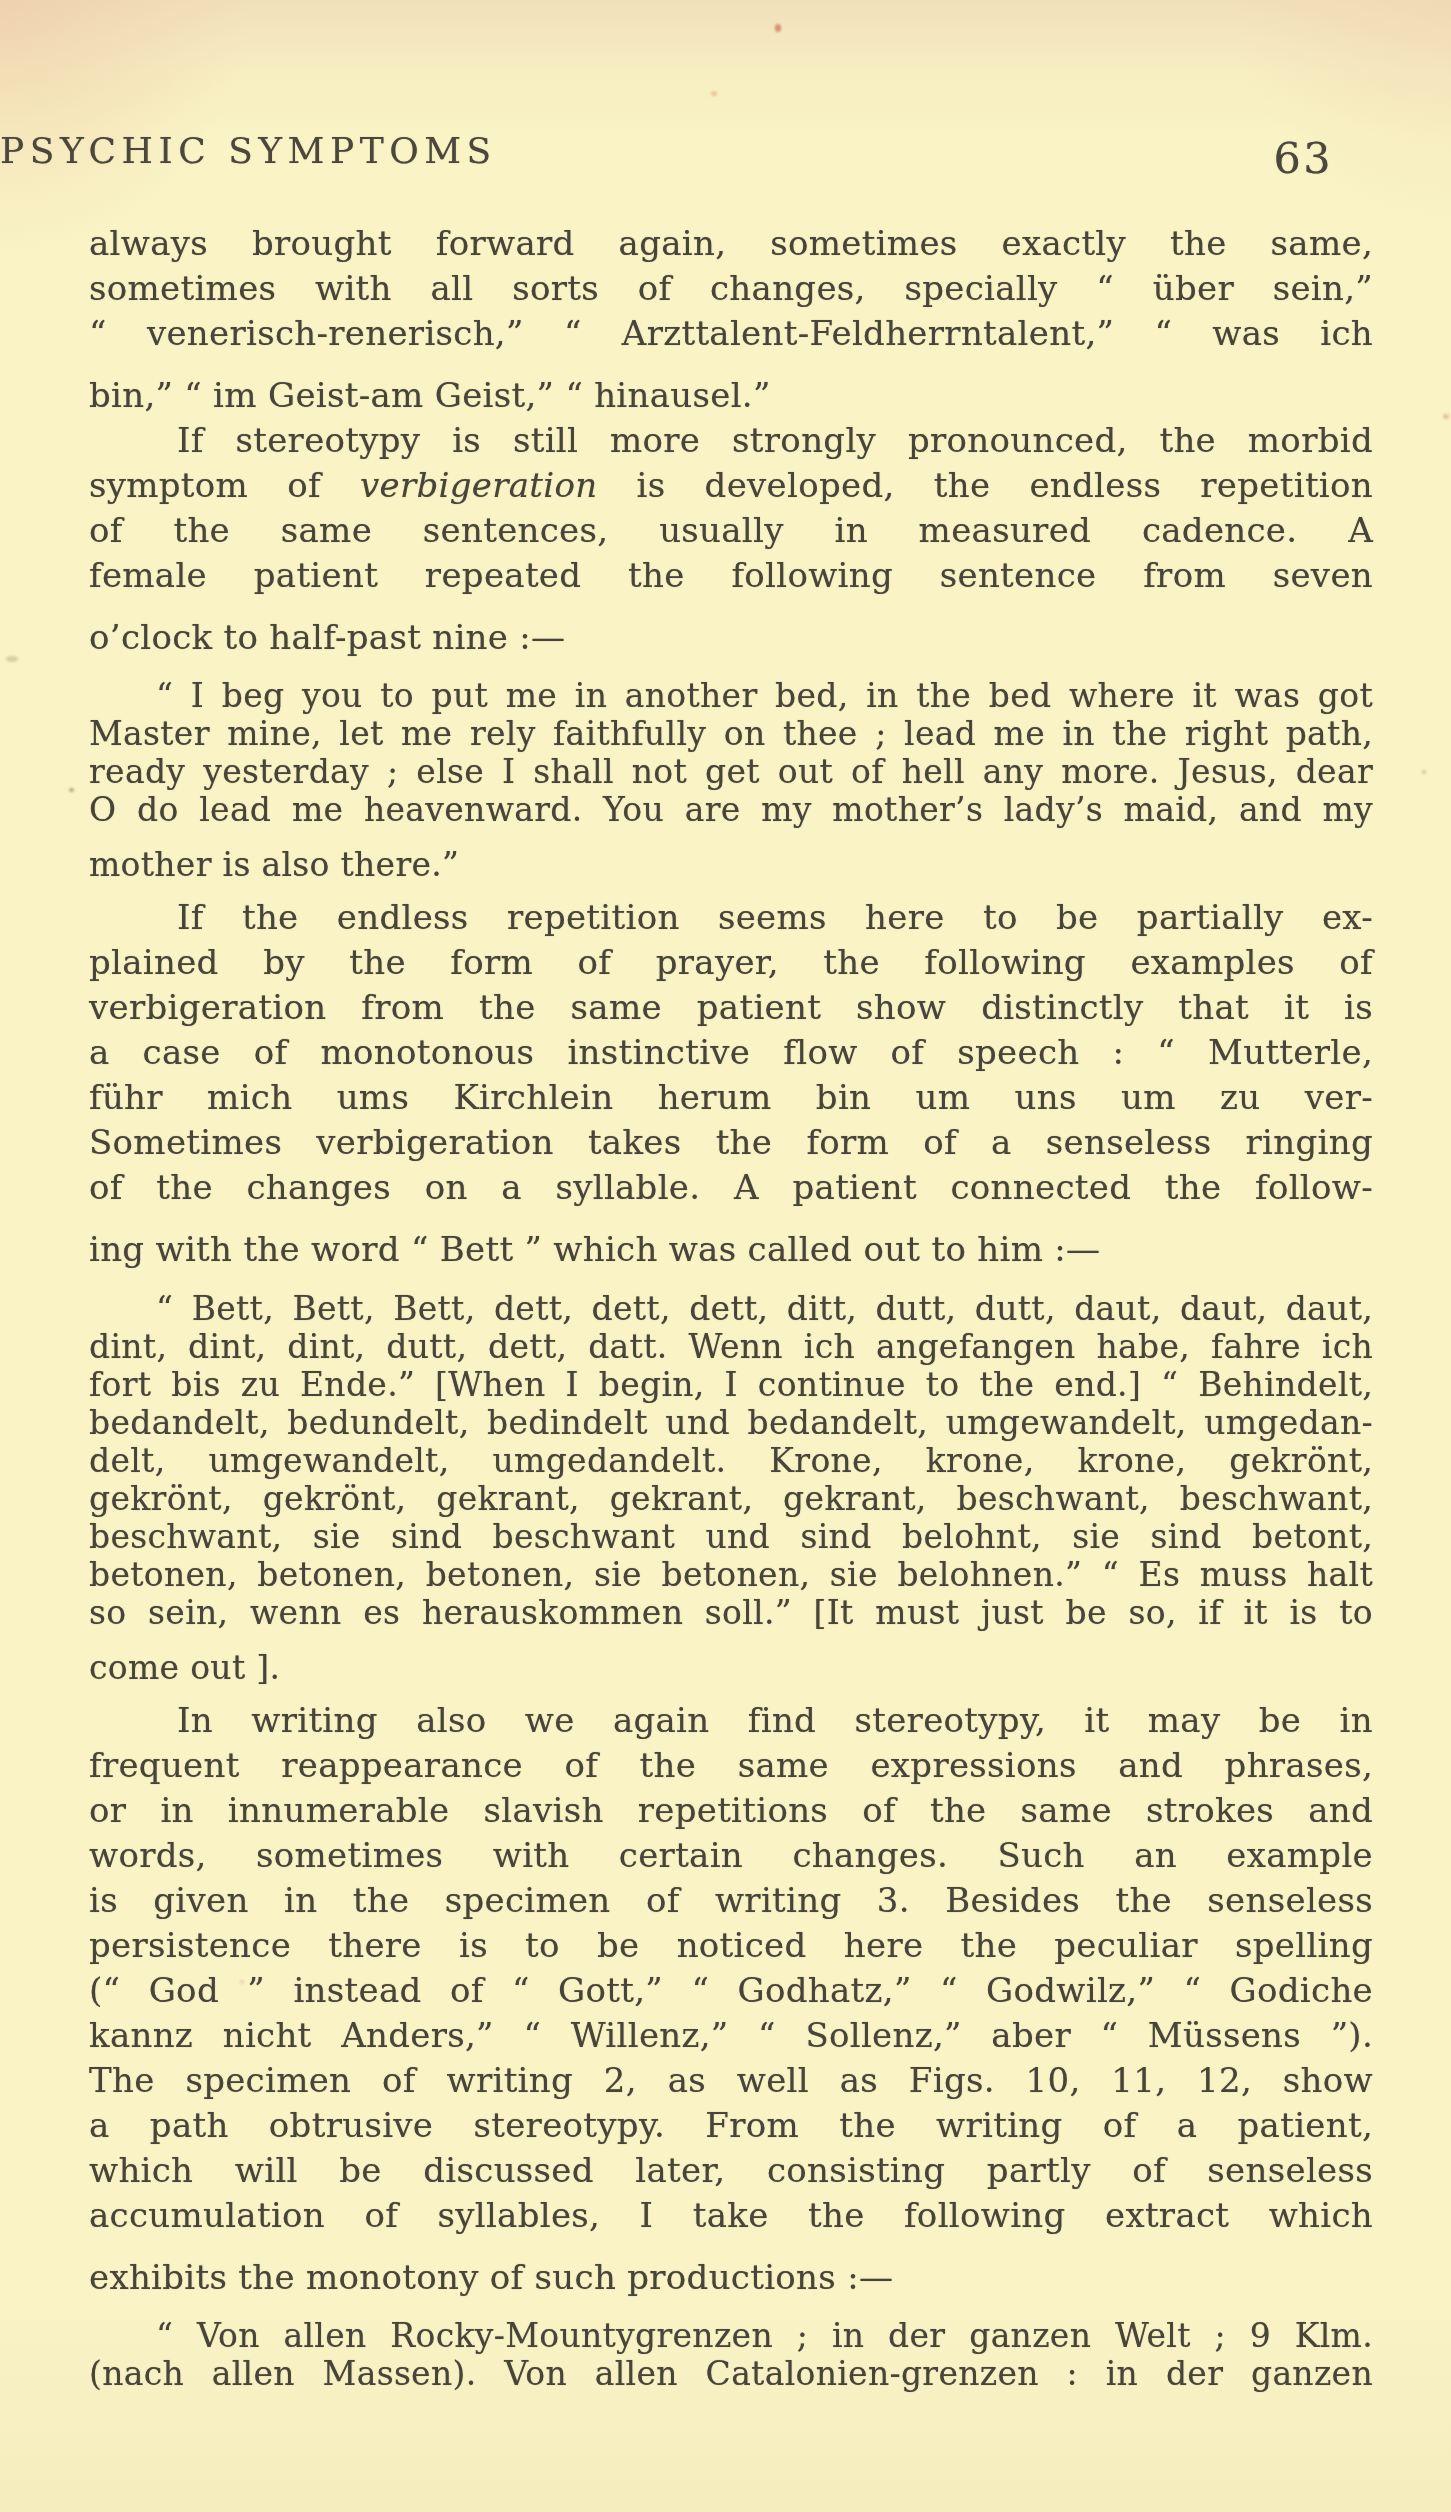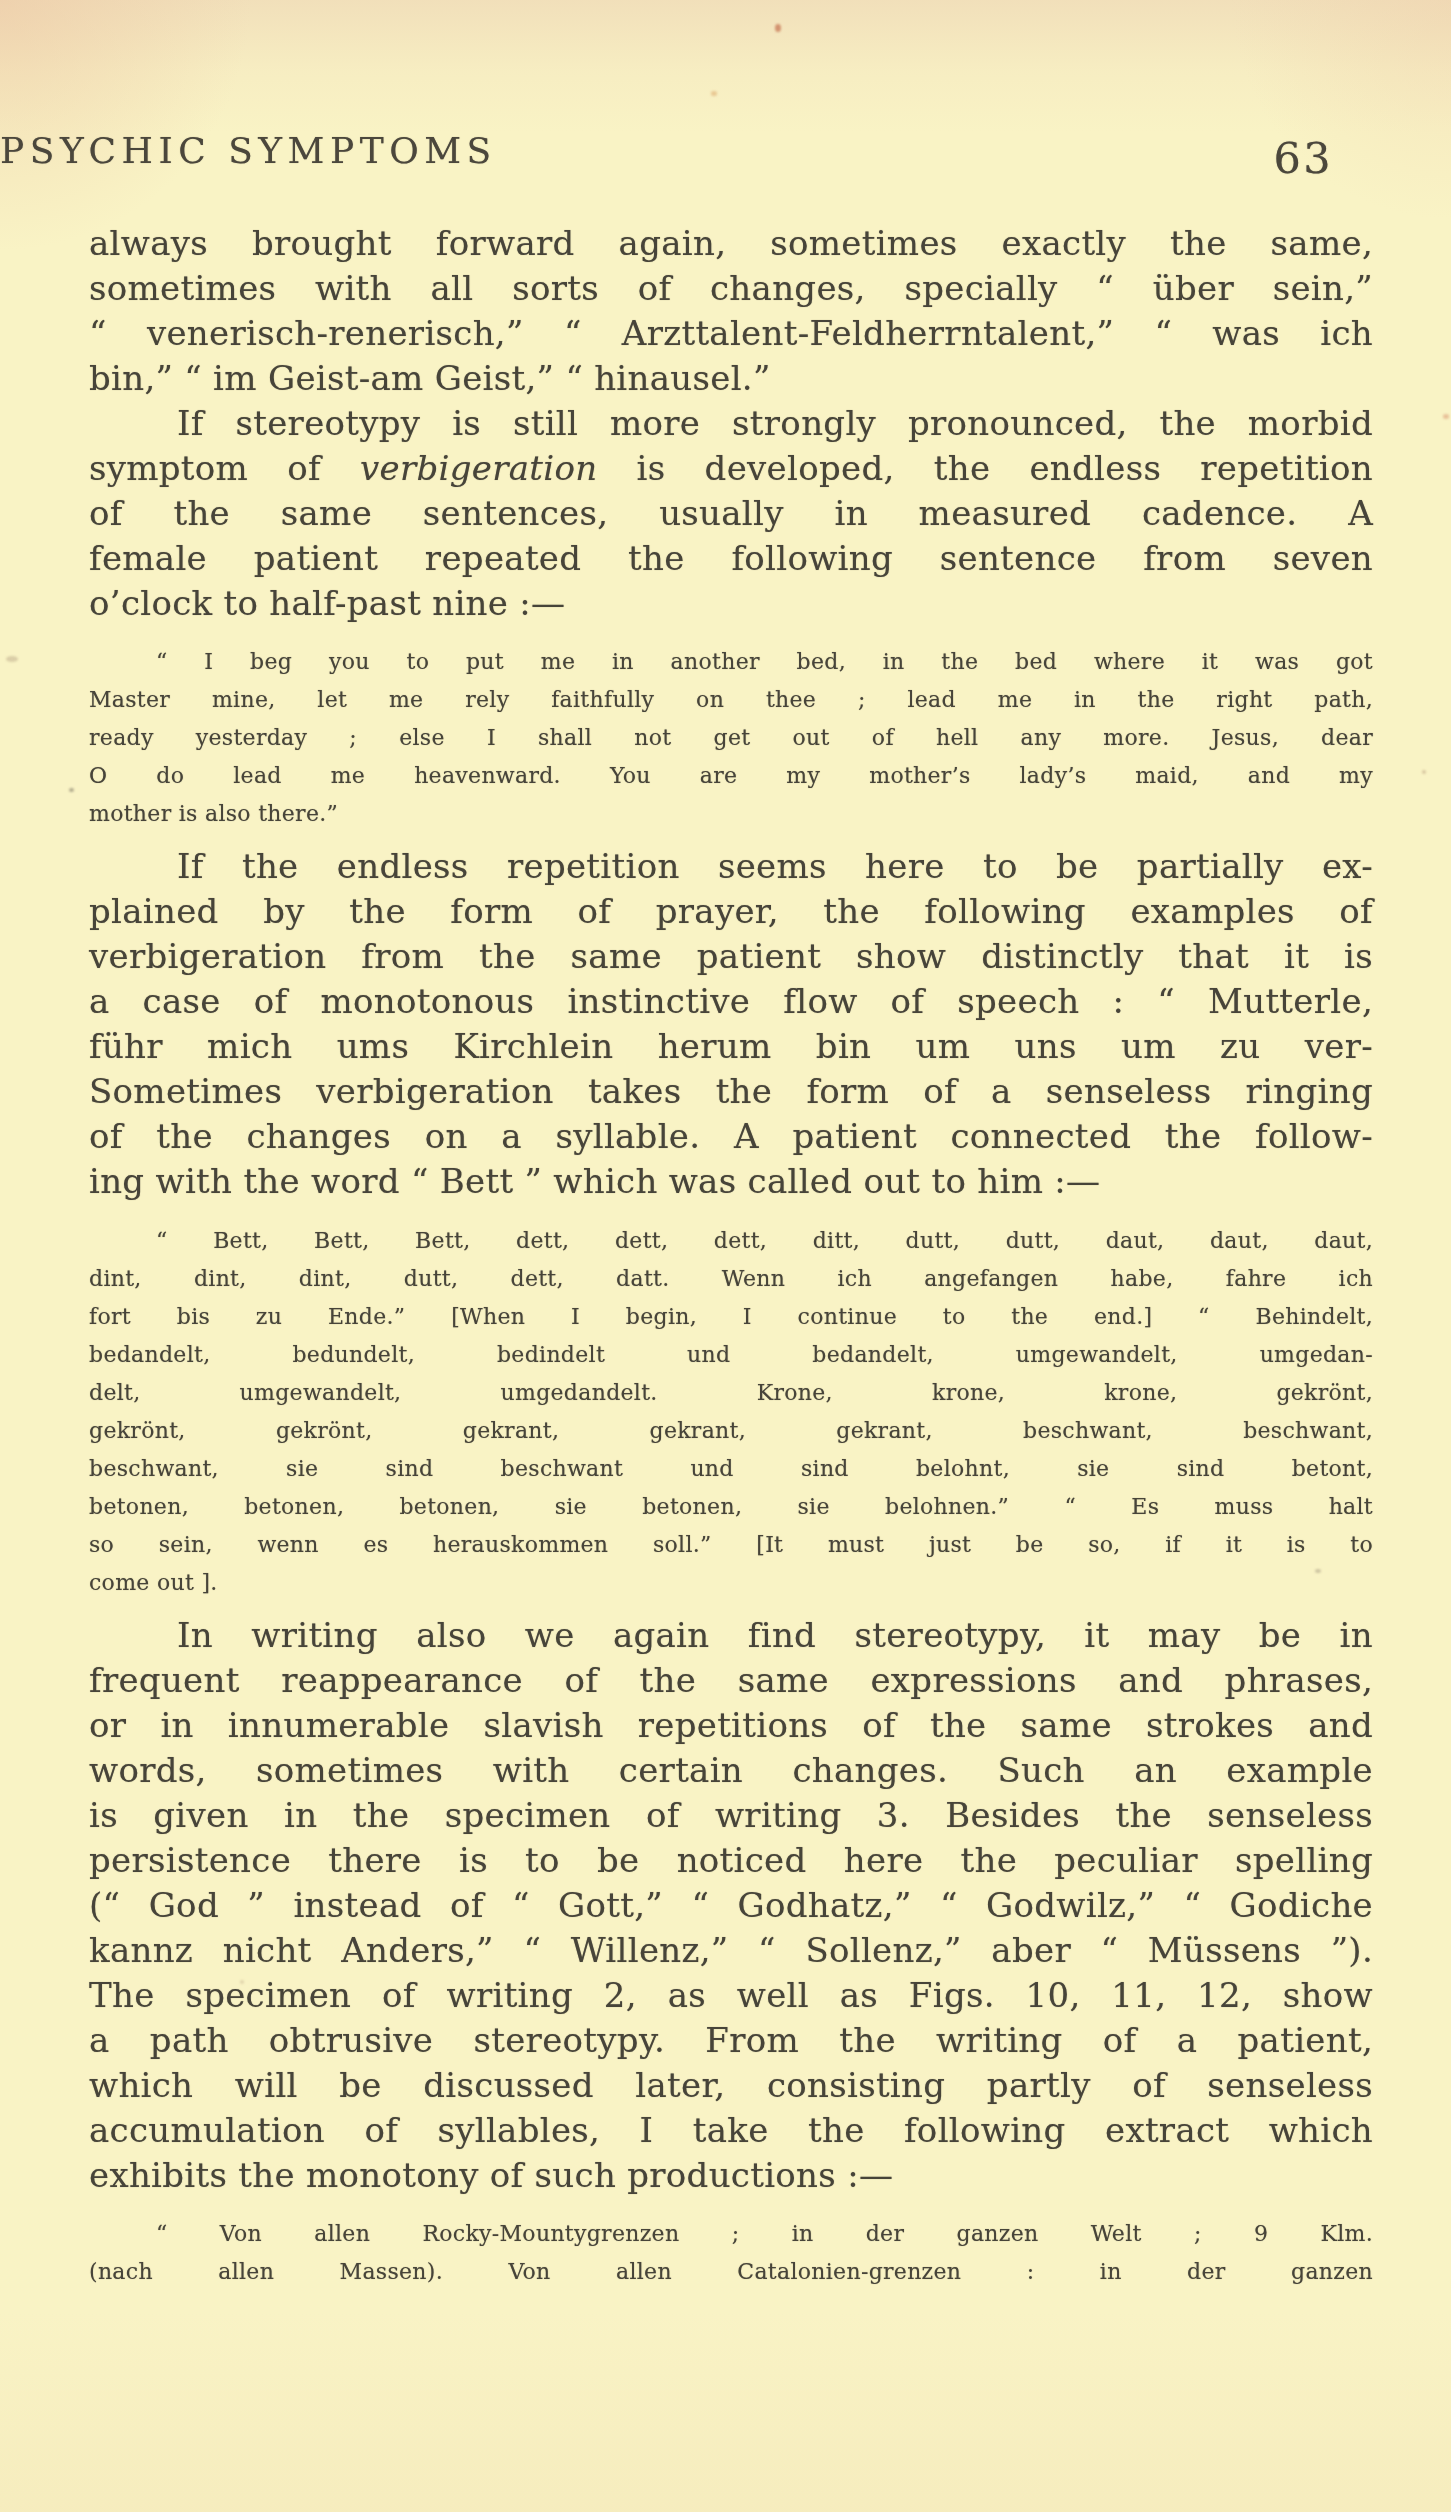--- a/index.html
+++ b/index.html
@@ -37,24 +37,24 @@
     letter-spacing:0.3px;
     text-shadow:0 0 1px rgba(70,65,55,0.48);
   }
   .para{margin:0;}
   .line{
     text-align:justify;
     text-align-last:justify;
     text-justify:inter-word;
     white-space:normal;
   }
-  .line.last{text-align-last:left;}
+  .line.last{text-align-last:left;margin-top:17px;}
   .para.body.indent .line:first-child{text-indent:88px;}
   .para.quote{
-    font-size:22px;line-height:38px;
+    font-size:33px;line-height:38px;
     margin-top:17.3px;margin-bottom:11px;
   }
   .para.quote.indent .line:first-child{text-indent:67px;}
   em{font-style:italic;}
   .speck{position:absolute;border-radius:50%;filter:blur(0.8px);}
   .speck.s1{left:775px;top:23.5px;width:6.3px;height:8.6px;background:rgba(184,80,48,0.55);}
   .speck.s2{left:711px;top:91px;width:5.5px;height:4.7px;background:rgba(205,132,62,0.35);}
   .speck.s3{left:6.3px;top:656px;width:11.8px;height:6.3px;background:rgba(150,122,100,0.30);}
   .speck.s4{left:1443px;top:414px;width:6.3px;height:4.7px;background:rgba(208,120,88,0.40);}
   .speck.s5{left:69px;top:788px;width:4.7px;height:3.9px;background:rgba(92,86,74,0.45);}

